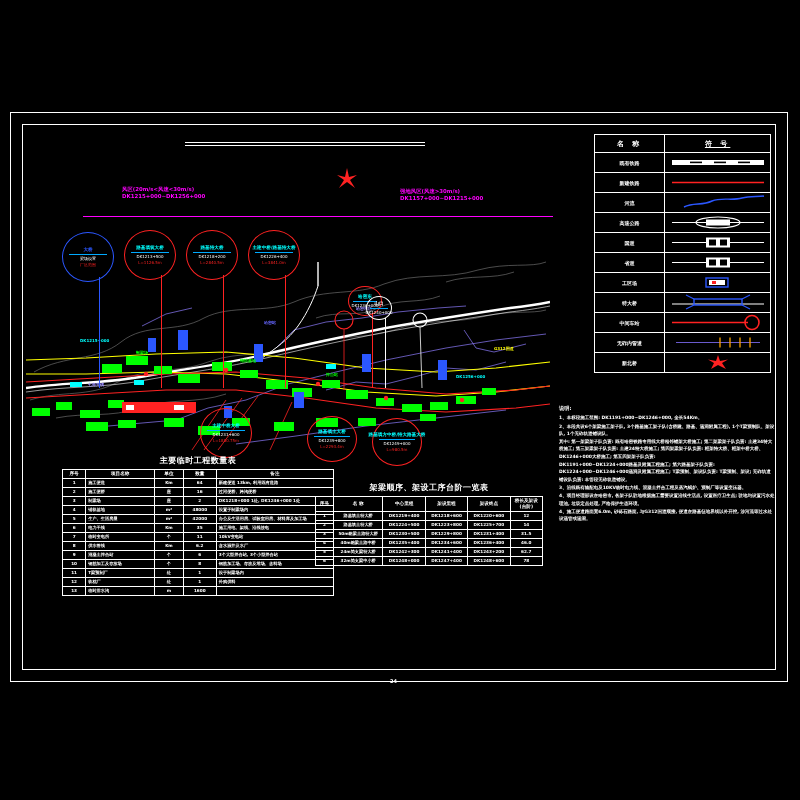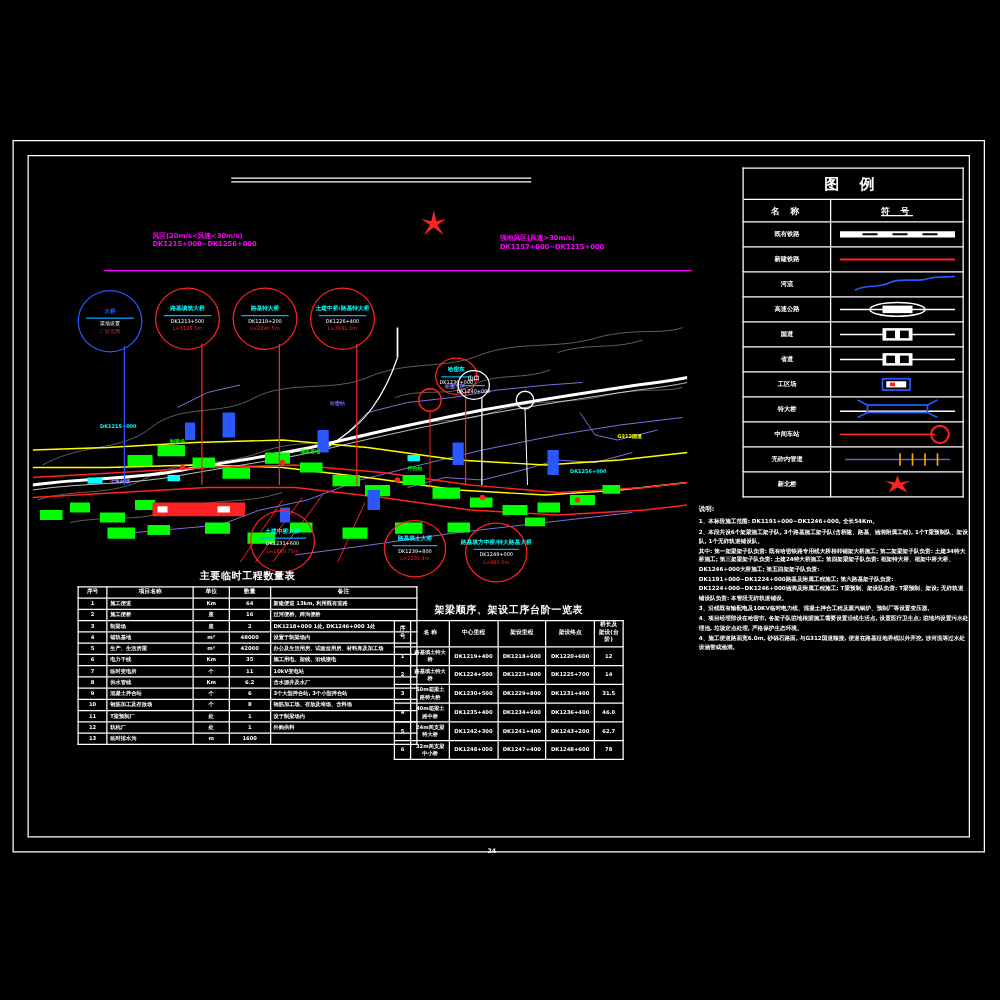--- a/index.html
+++ b/index.html
@@ -40,21 +40,21 @@
   table{border-collapse:collapse;}
   .tbl{position:absolute;color:#fff;}
   .tbl caption{caption-side:top;font-size:8px;font-weight:bold;padding-bottom:3px;letter-spacing:.5px;color:#fff;}
   .tbl td,.tbl th{border:1px solid #fff;font-size:4.2px;line-height:6px;padding:1px 2px;font-weight:bold;color:#fff;text-align:center;vertical-align:middle;}
   .tbl th{font-size:4.6px;}
   .tbl td.left{text-align:left;}
 
   #t-left{left:30px;top:455px;width:272px;padding-left:32px;}
   #t-left table{width:272px;}
   #t-mid{left:315px;top:482px;width:228px;}
-  #t-mid table{width:184px;}
+  #t-mid table{width:228px;}
 
   
   .legend{position:absolute;left:594px;top:134px;width:177px;}
   .legend table{width:177px;}
   .legend td{border:1px solid #fff;text-align:center;vertical-align:middle;font-size:5px;font-weight:bold;padding:0;height:19px;color:#fff;}
   .legend .lg-title{font-size:12px;font-weight:bold;letter-spacing:6px;height:24px;border-bottom:none;}
   .legend .lg-hdr{font-size:7px;letter-spacing:3px;height:17px;}
   .legend .sym{width:105px;text-decoration:underline;}
   .legend .nm{width:72px;}
   .sym svg{display:block;margin:0 auto;}
@@ -469,23 +469,20 @@
             <td>78</td>
           </tr>
         </tbody>
     </table>
   </div>
 
   <div class="legend">
     <table>
       <tbody>
         <tr>
-            <td colspan="2" class="lg-title">图 例</td>
-          </tr>
-        <tr>
           <td class="nm lg-hdr">名 称</td>
           <td class="sym lg-hdr">符 号</td>
         </tr>
       </tbody>
       <tbody id="lg-body">
           <tr>
             <td class="nm">既有铁路</td>
                 <td class="sym">
               <svg width="100" height="17" viewBox="0 0 100 17">
                 <rect x="4" y="6" width="92" height="5" fill="#fff"></rect>

